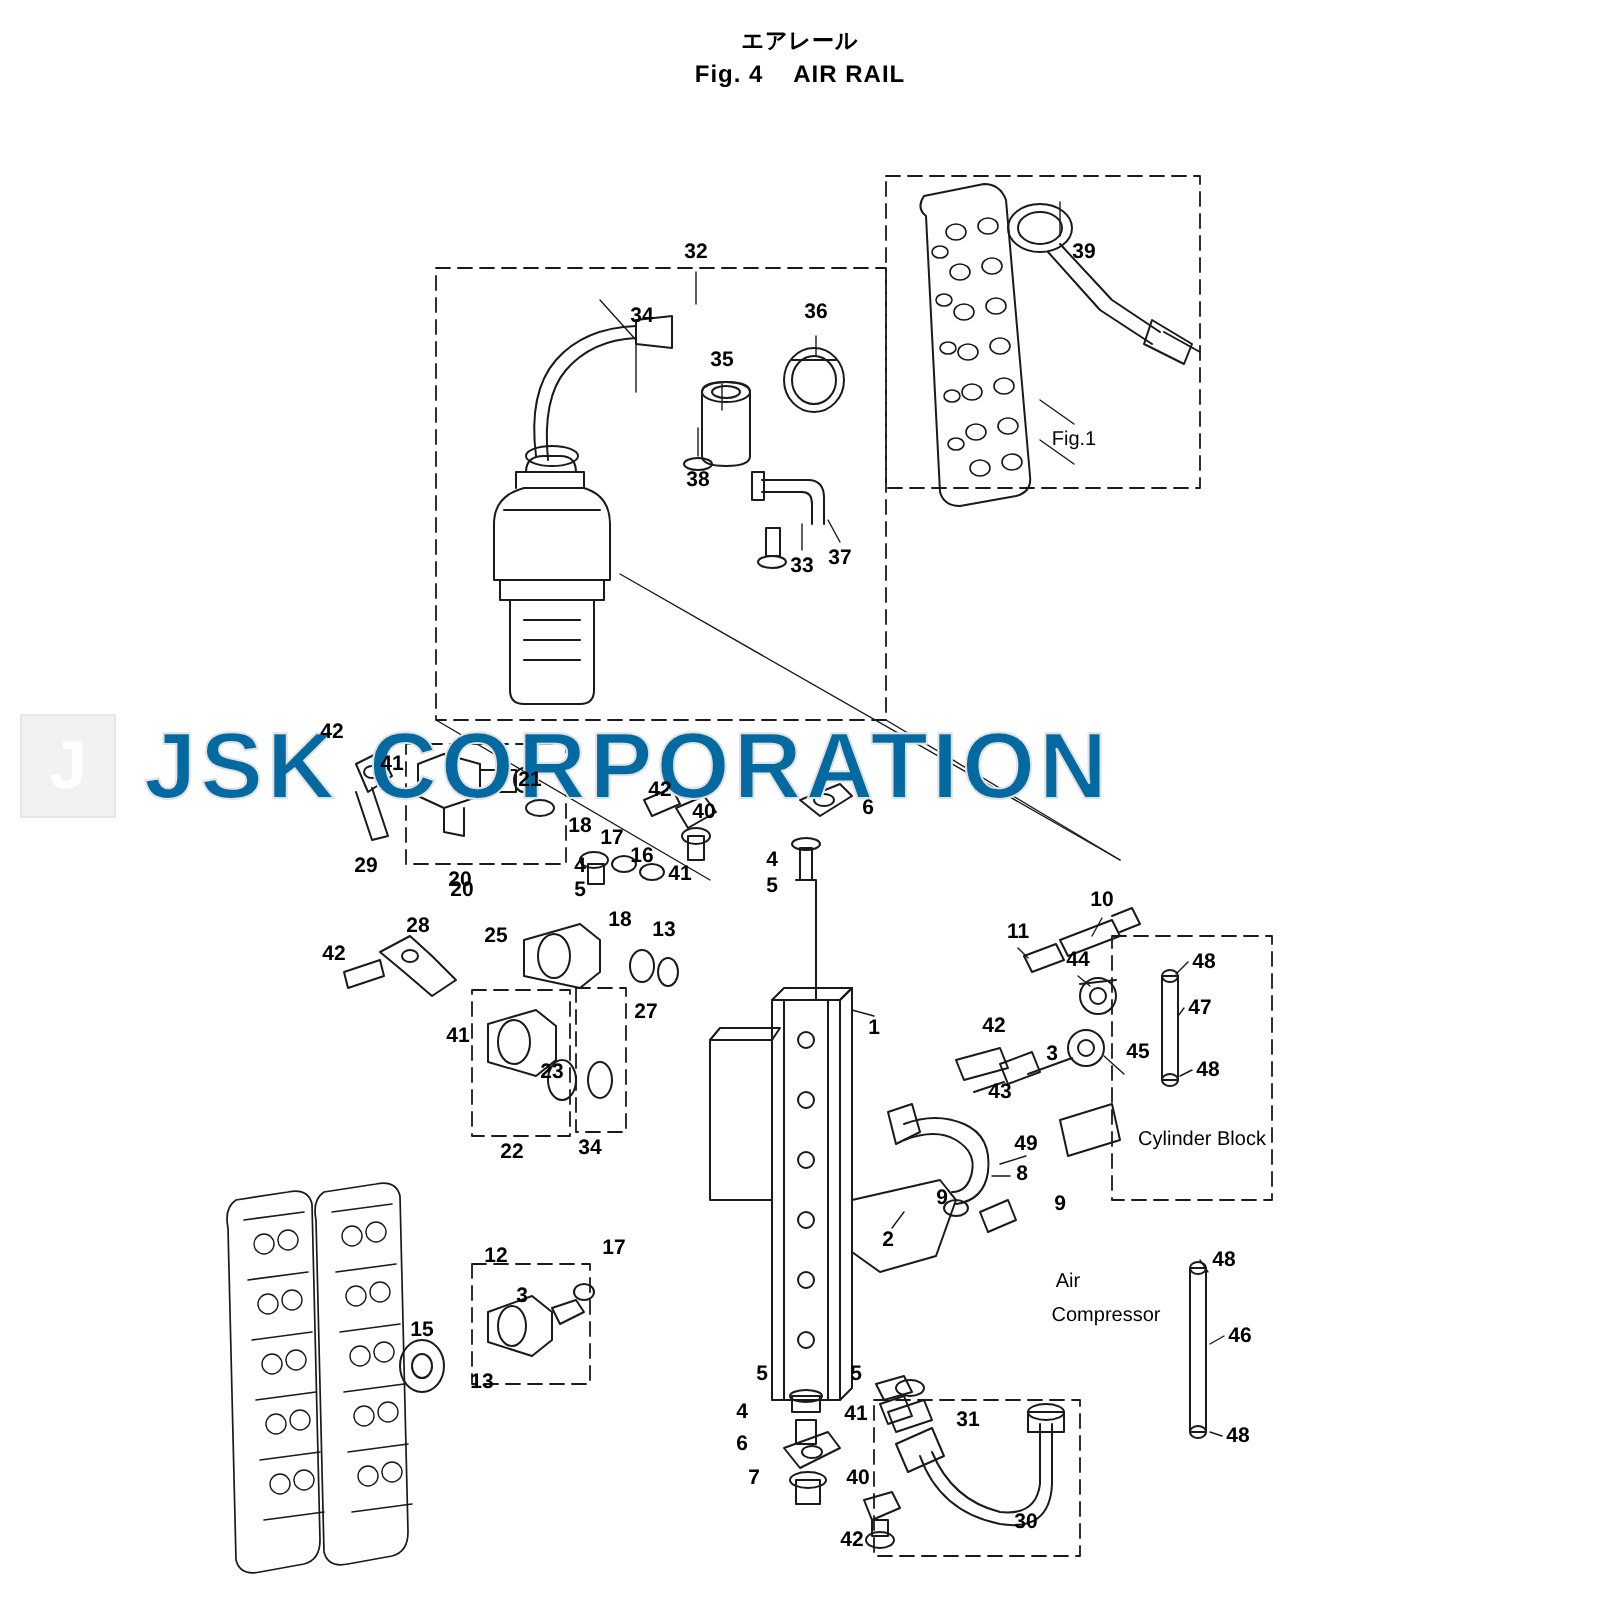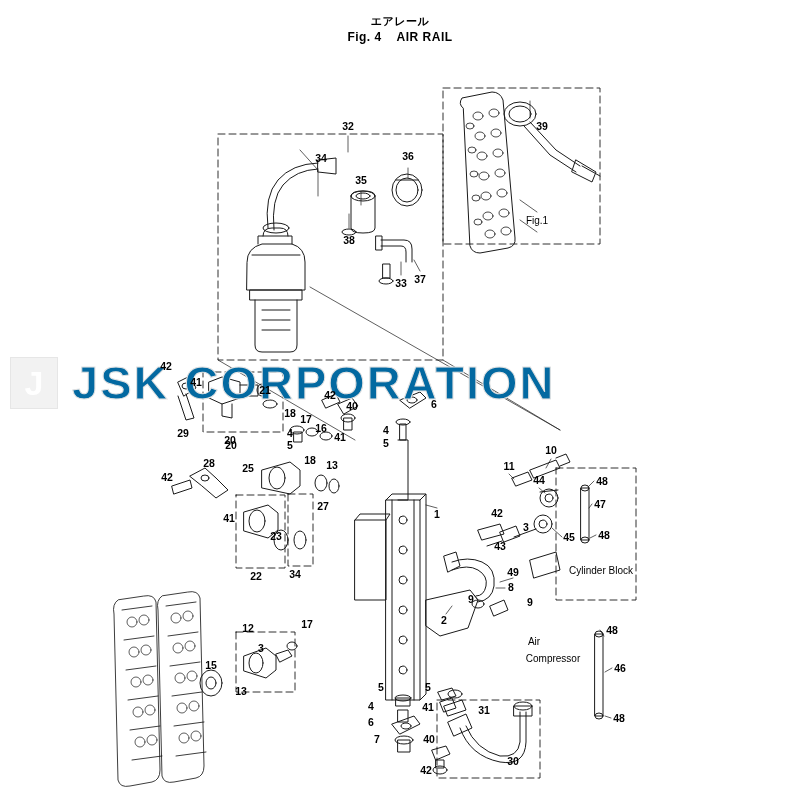--- a/index.html
+++ b/index.html
@@ -426,21 +426,21 @@
       <div class="callout" style="left: 539px; top: 480px;">44</div>
       <div class="callout" style="left: 602px; top: 481px;">48</div>
       <div class="callout" style="left: 167px; top: 477px;">42</div>
       <div class="callout" style="left: 600px; top: 504px;">47</div>
       <div class="callout" style="left: 323px; top: 506px; text-align: right;">27</div>
       <div class="callout" style="left: 437px; top: 514px;">1</div>
       <div class="callout" style="left: 497px; top: 513px;">42</div>
       <div class="callout" style="left: 526px; top: 527px;">3</div>
       <div class="callout" style="left: 229px; top: 518px;">41</div>
       <div class="callout" style="left: 500px; top: 546px;">43</div>
-      <div class="callout" style="left: 569px; top: 537px;">45</div>
+      <div class="callout" style="left: 569px; top: 526px;">45</div>
       <div class="callout" style="left: 604px; top: 535px;">48</div>
       <div class="callout" style="left: 276px; top: 536px;">23</div>
       <div class="callout" style="left: 256px; top: 576px;">22</div>
       <div class="callout" style="left: 295px; top: 574px;">34</div>
       <div class="callout" style="left: 513px; top: 572px;">49</div>
       <div class="callout" style="left: 511px; top: 587px;">8</div>
       <div class="callout" style="left: 471px; top: 599px;">9</div>
       <div class="callout" style="left: 530px; top: 602px;">9</div>
       <div class="callout" style="left: 444px; top: 620px;">2</div>
       <div class="callout" style="left: 307px; top: 624px;">17</div>

